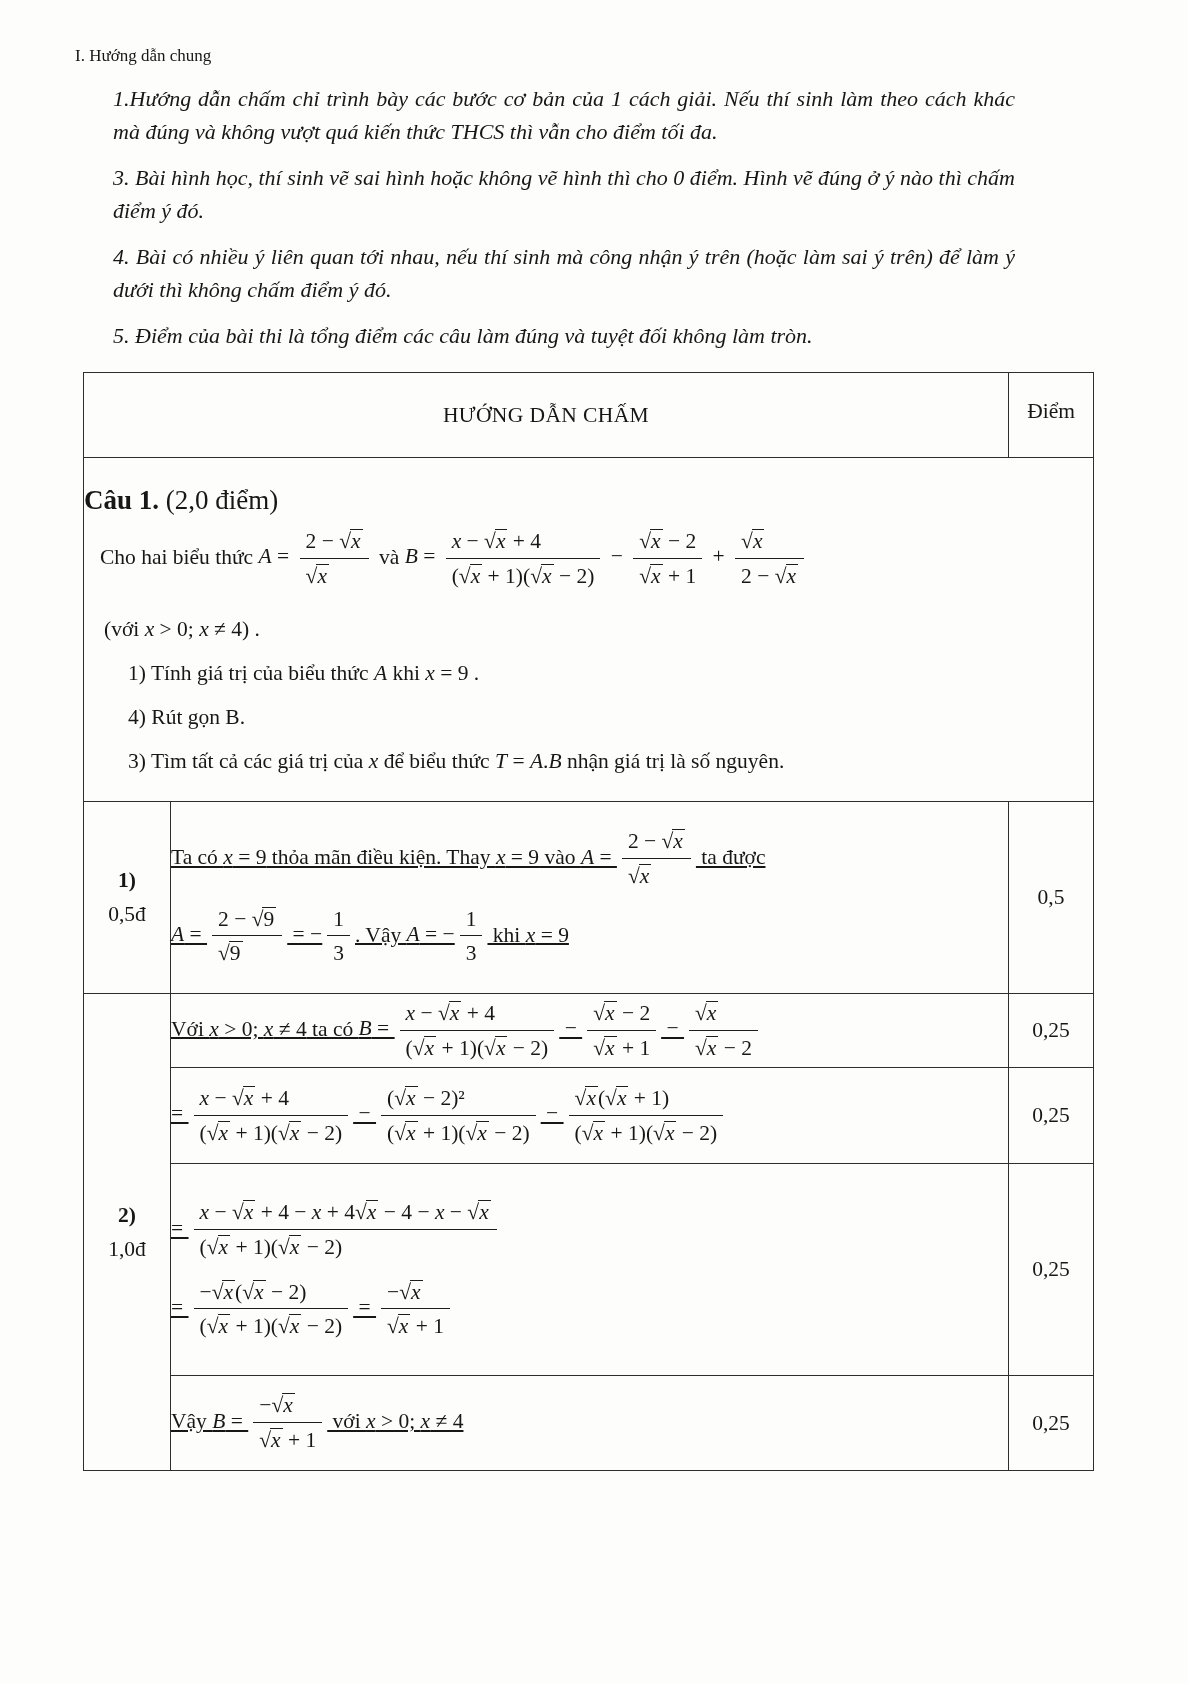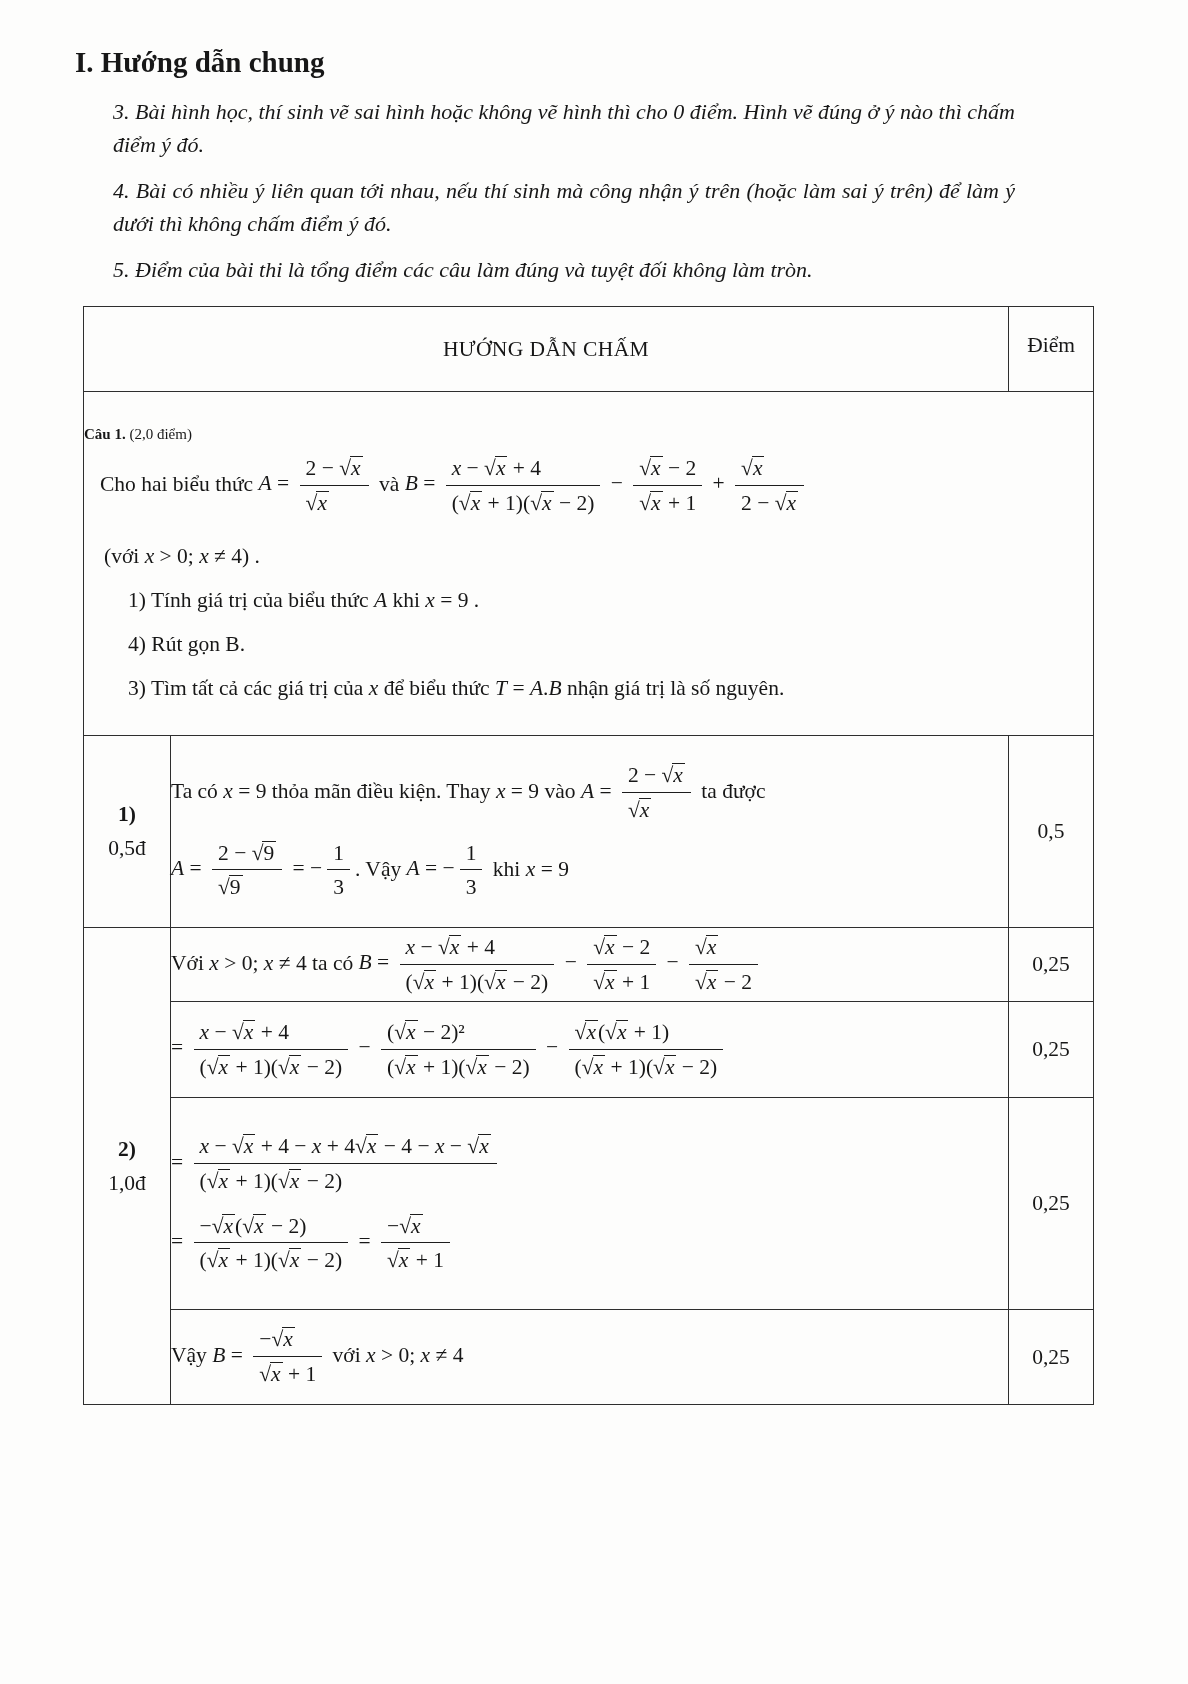--- a/index.html
+++ b/index.html
@@ -5,46 +5,46 @@
   * { box-sizing: border-box; }
   html, body { margin: 0; padding: 0; }
   body {
     width: 1188px; height: 1684px;
     background: #fdfdfc;
     color: #171717;
     font-family: "Liberation Serif", "DejaVu Serif", serif;
   }
   .page { padding: 46px 70px 0 75px; }
 
-  .h1 { font-weight: 700; font-size: 29px; margin: 0 0 16px 0; }
+  .h1 { font-weight: 400; font-size: 17px; margin: 0 0 16px 0; }
   .h1b { margin: 4px 0 0 0; }
   .ins {
     font-style: italic; font-size: 22px; line-height: 1.5;
     text-align: justify; margin: 0 0 13px 38px; width: 902px;
   }
 
   table.grade { border-collapse: collapse; table-layout: fixed; width: 1010px; margin: 20px 0 0 8px; }
   table.grade td { border: 1.6px solid #2e2e2e; font-size: 21.5px; vertical-align: middle; padding: 0; }
   .col-label { width: 87px; } .col-main { width: 838px; } .col-pts { width: 85px; }
 
   .th-guide { height: 85px; text-align: center; font-size: 22.5px; letter-spacing: .4px; }
   .th-pts   { vertical-align: bottom; text-align: center; }
   .th-pts .pts-word { padding-bottom: 8px; }
 
   .q-cell { vertical-align: top; height: 344px; padding: 12px 14px 0 12px; }
-  .q-title { font-size: 15px; }
+  .q-title { font-size: 27px; }
   .b { font-weight: 700; }
   .q-intro { margin: 12px 0 0 16px; }
   .q-cond  { margin: 28px 0 0 20px; }
   .q-item  { margin: 19px 0 0 44px; }
 
   .lbl { text-align: center; }
   .lbl-id { font-weight: 700; margin-bottom: 9px; }
   .lbl-p2 { padding-bottom: 70px; }
-  .sol { padding: 6px 10px 6px 14px; }
+  .sol { padding: 6px 10px 6px 14px; text-decoration: underline; }
   .pts { text-align: center; }
 
   .h-p1 { height: 192px; }
   .h-s1 { height: 74px; }
   .h-s2 { height: 96px; }
   .h-s3 { height: 212px; }
   .h-s4 { height: 95px; }
   .s-gap  { margin-top: 16px; }
   .s-gap2 { margin-top: 18px; }
 
@@ -57,20 +57,21 @@
   .sqrt { white-space: nowrap; }
   .sqrt .rad { display: inline-block; line-height: 1.06; border-top: 1.7px solid #1d1d1d; padding: 0 2px 0 1px; margin-left: -1px; }
 </style>
 </head>
 <body>
 
 <div class="page">
 
   <div class="h1">I. Hướng dẫn chung</div>
 
+  <div class="ins">1.Hướng dẫn chấm chỉ trình bày các bước cơ bản của 1 cách giải. Nếu thí sinh làm theo cách khác mà đúng và không vượt quá kiến thức THCS thì vẫn cho điểm tối đa.</div>
   <div class="ins">3. Bài hình học, thí sinh vẽ sai hình hoặc không vẽ hình thì cho 0 điểm. Hình vẽ đúng ở ý nào thì chấm điểm ý đó.</div>
   <div class="ins">4. Bài có nhiều ý liên quan tới nhau, nếu thí sinh mà công nhận ý trên (hoặc làm sai ý trên) để làm ý dưới thì không chấm điểm ý đó.</div>
   <div class="ins">5. Điểm của bài thi là tổng điểm các câu làm đúng và tuyệt đối không làm tròn.</div>
 
 
   <table class="grade">
     <colgroup>
         <col class="col-label">
         <col class="col-main">
         <col class="col-pts">

